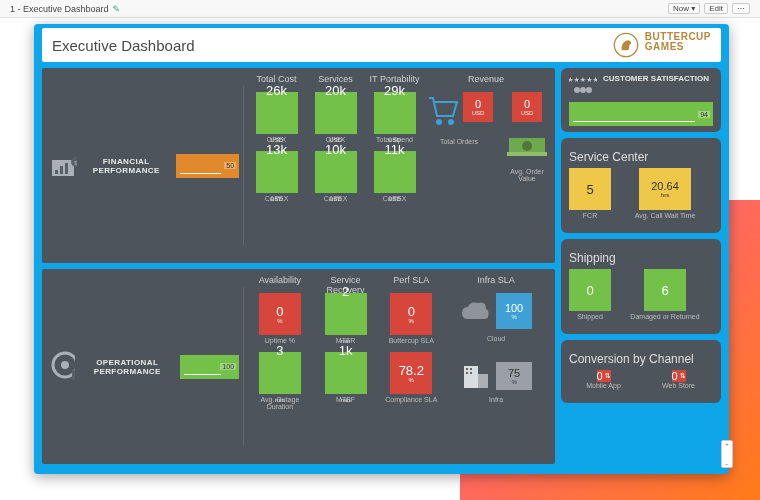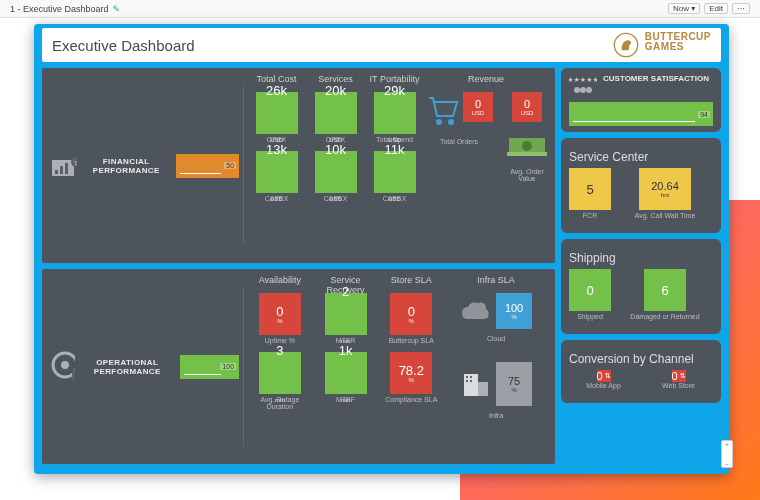--- a/index.html
+++ b/index.html
@@ -211,21 +211,21 @@
                 <span class="tile-unit">min</span>
               </div>
             <div class="tile-cap">MTTR</div>
             <div class="tile green">
                 <span class="tile-val">1k</span>
                 <span class="tile-unit">min</span>
               </div>
             <div class="tile-cap">MTBF</div>
           </div>
           <div class="metric-col">
-            <div class="col-head">Store SLA</div>
+            <div class="col-head">Perf SLA</div>
             <div class="tile red">
                 <span class="tile-val">0</span>
                 <span class="tile-unit">%</span>
               </div>
             <div class="tile-cap">Buttercup SLA</div>
             <div class="tile red">
                 <span class="tile-val">78.2</span>
                 <span class="tile-unit">%</span>
               </div>
             <div class="tile-cap">Compliance SLA</div>
@@ -245,21 +245,21 @@
               <div class="tile-cap" style="margin-top:-8px">Cloud</div>
               <div class="infra-block">
                 <svg width="30" height="26">
                     <rect x="4" y="2" width="14" height="22" fill="#d8dde2"></rect>
                     <rect x="18" y="10" width="10" height="14" fill="#aab0b6"></rect>
                     <rect x="6" y="4" width="2" height="2" fill="#666"></rect>
                     <rect x="10" y="4" width="2" height="2" fill="#666"></rect>
                     <rect x="6" y="8" width="2" height="2" fill="#666"></rect>
                     <rect x="10" y="8" width="2" height="2" fill="#666"></rect>
                   </svg>
-                <div class="tile" style="background:#9aa0a6;width:36px;height:44px">
+                <div class="tile" style="background:#9aa0a6;width:36px;height:28px">
                     <span class="tile-val" style="font-size:11px;color:#333">75</span>
                     <span class="tile-unit" style="color:#333">%</span>
                   </div>
               </div>
               <div class="tile-cap" style="margin-top:-8px">Infra</div>
             </div>
           </div>
         </div>
       </div>
     </div>

